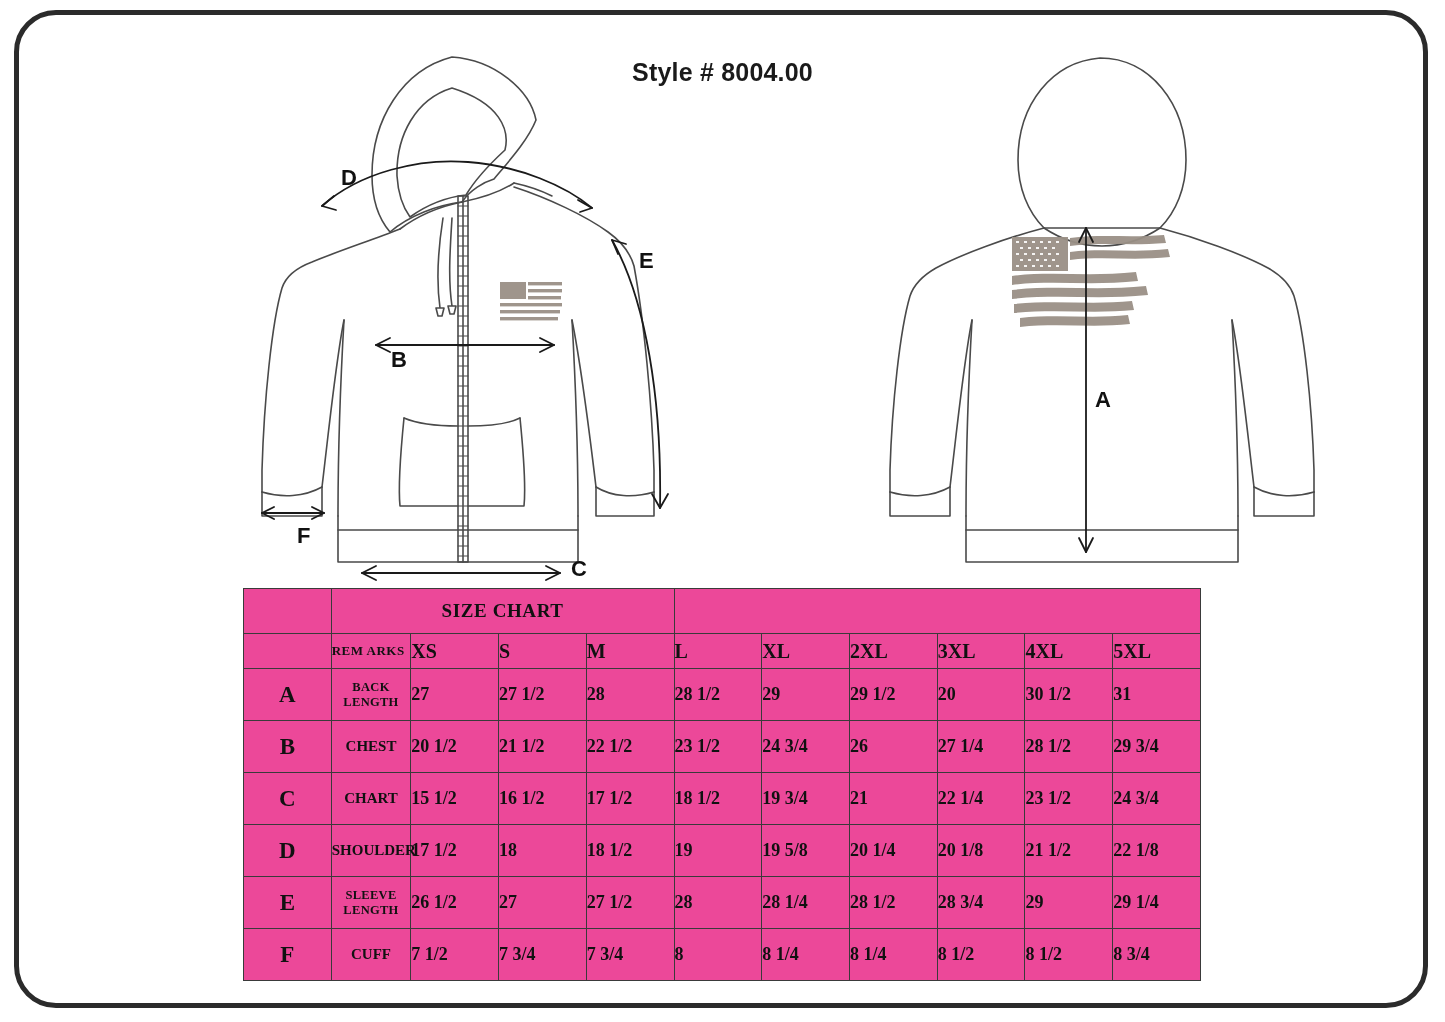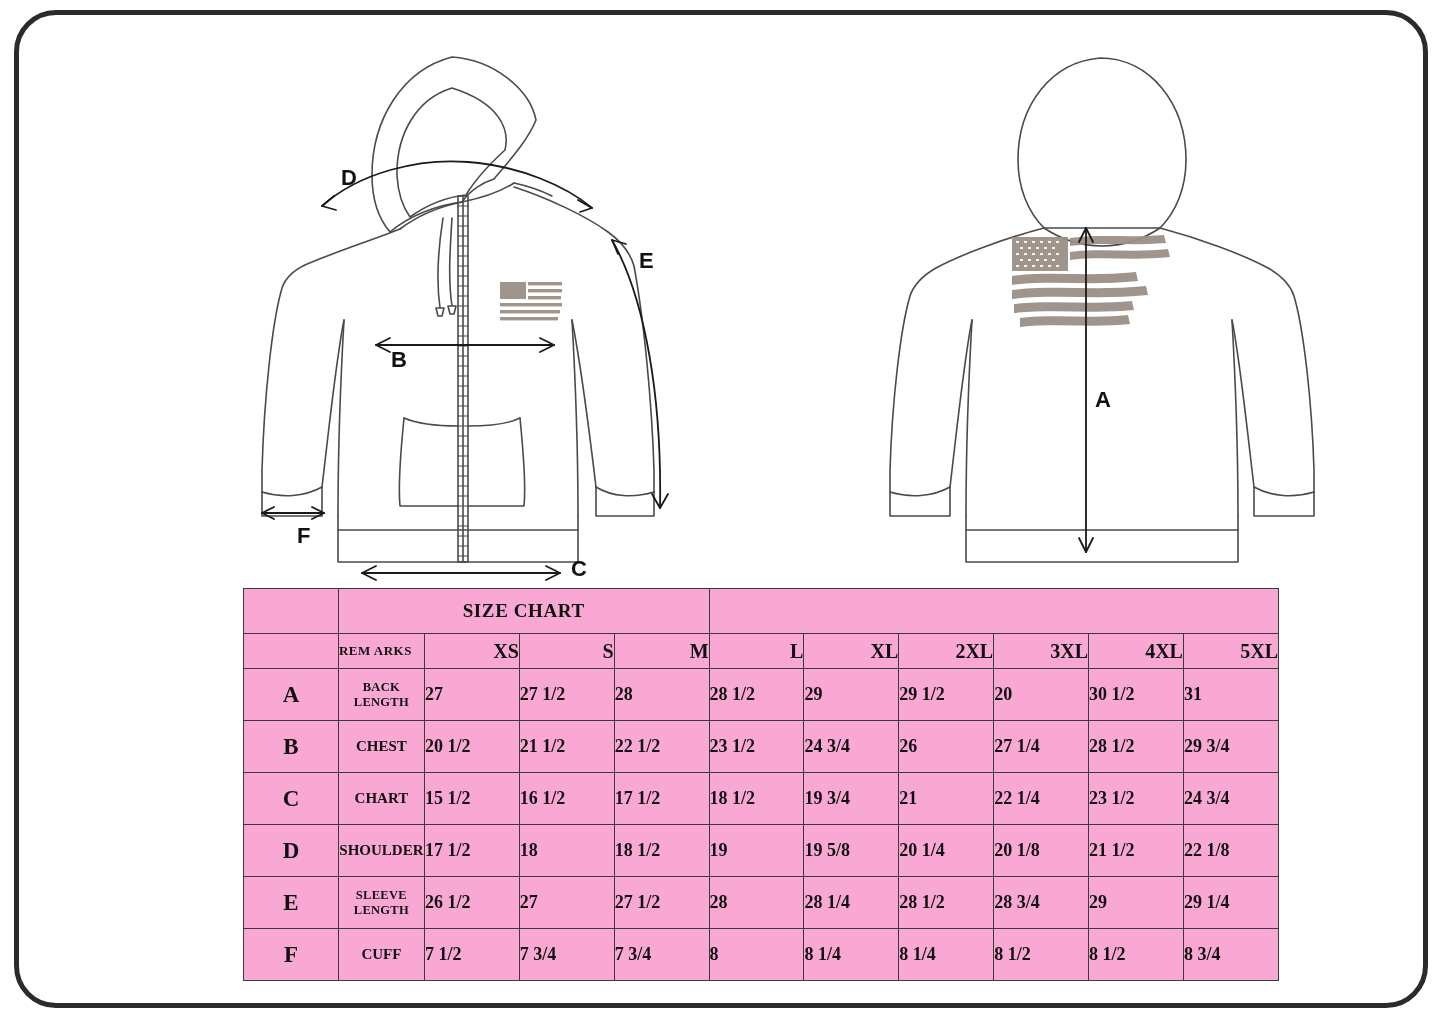--- a/index.html
+++ b/index.html
@@ -56,24 +56,24 @@
     font-family: "Liberation Sans", sans-serif;
     font-weight: bold;
     font-size: 22px;
     color: #111;
   }
   
   .sizechart {
     position: absolute;
     left: 243px;
     top: 588px;
-    width: 1036px;
+    width: 958px;
     border-collapse: collapse;
     table-layout: fixed;
-    background: #f9a8d4;
+    background: #ec4899;
   }
   .sizechart td, .sizechart th {
     border: 1px solid #3a3a3a;
     padding: 0;
     font-family: "Liberation Serif", serif;
     color: #111;
   }
   .sc-blank {
     border-left: 1px solid #3a3a3a;
     border-top: 1px solid #3a3a3a;
@@ -96,21 +96,21 @@
   }
   .hdr-remarks {
     text-align: left;
     font-family: "Liberation Serif", serif;
     font-weight: bold;
     font-size: 13px;
     letter-spacing: 0.5px;
     height: 34px;
   }
   .hdr-size {
-    text-align: right;
+    text-align: left;
     font-family: "Liberation Serif", serif;
     font-weight: bold;
     font-size: 20px;
     height: 34px;
   }
   .row-letter {
     text-align: center;
     font-family: "Liberation Sans", sans-serif;
     font-weight: bold;
     font-size: 23px;
@@ -134,20 +134,21 @@
     height: 51px;
   }
 </style>
 </head>
 <body>
 
 <div id="page">
 
   <div class="frame"></div>
 
+  <div class="title">Style # 8004.00</div>
 
   <svg class="art" viewBox="0 0 1445 620" xmlns="http://www.w3.org/2000/svg">
     <g fill="none" stroke="#4a4a4a" stroke-width="1.6" stroke-linejoin="round" stroke-linecap="round">
 
       <g>
 
         <path d="M452 57 C402 70 372 120 372 175 C372 200 378 218 390 232
                  C410 215 438 205 462 202
                  C470 190 484 182 494 179
                  C510 160 528 140 536 120

